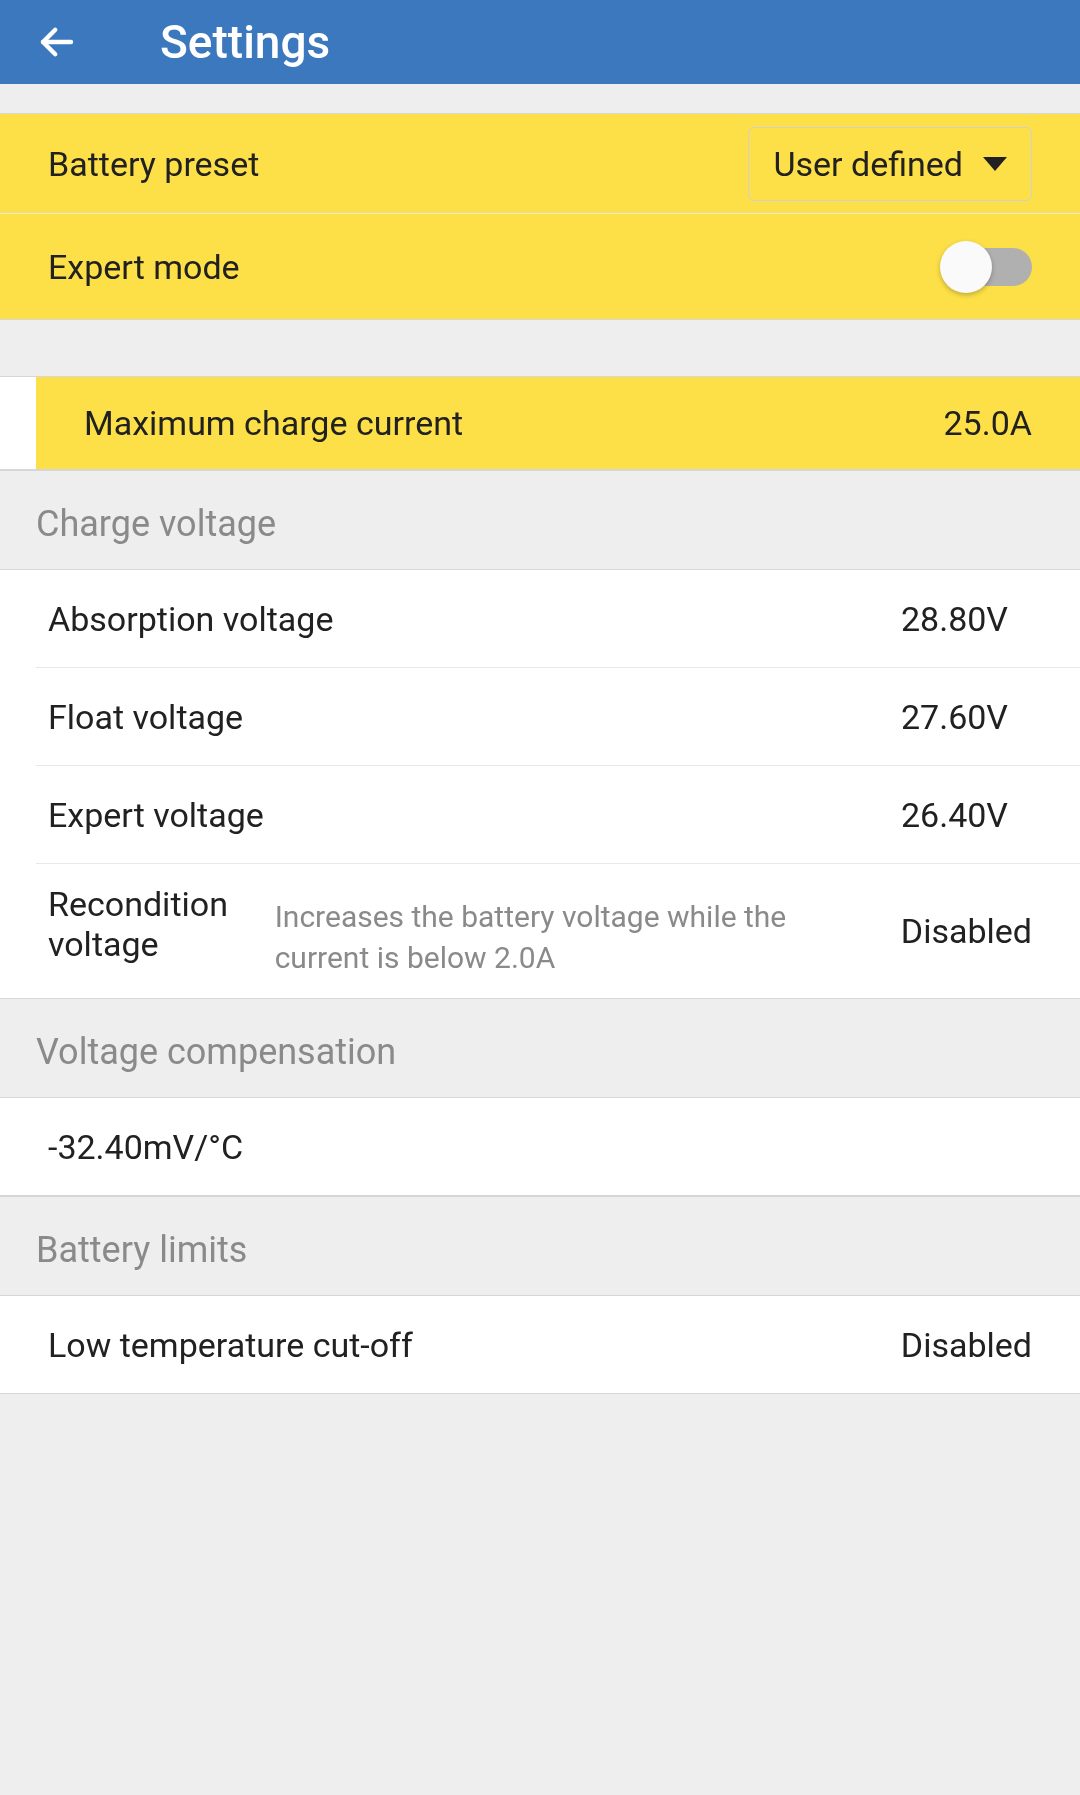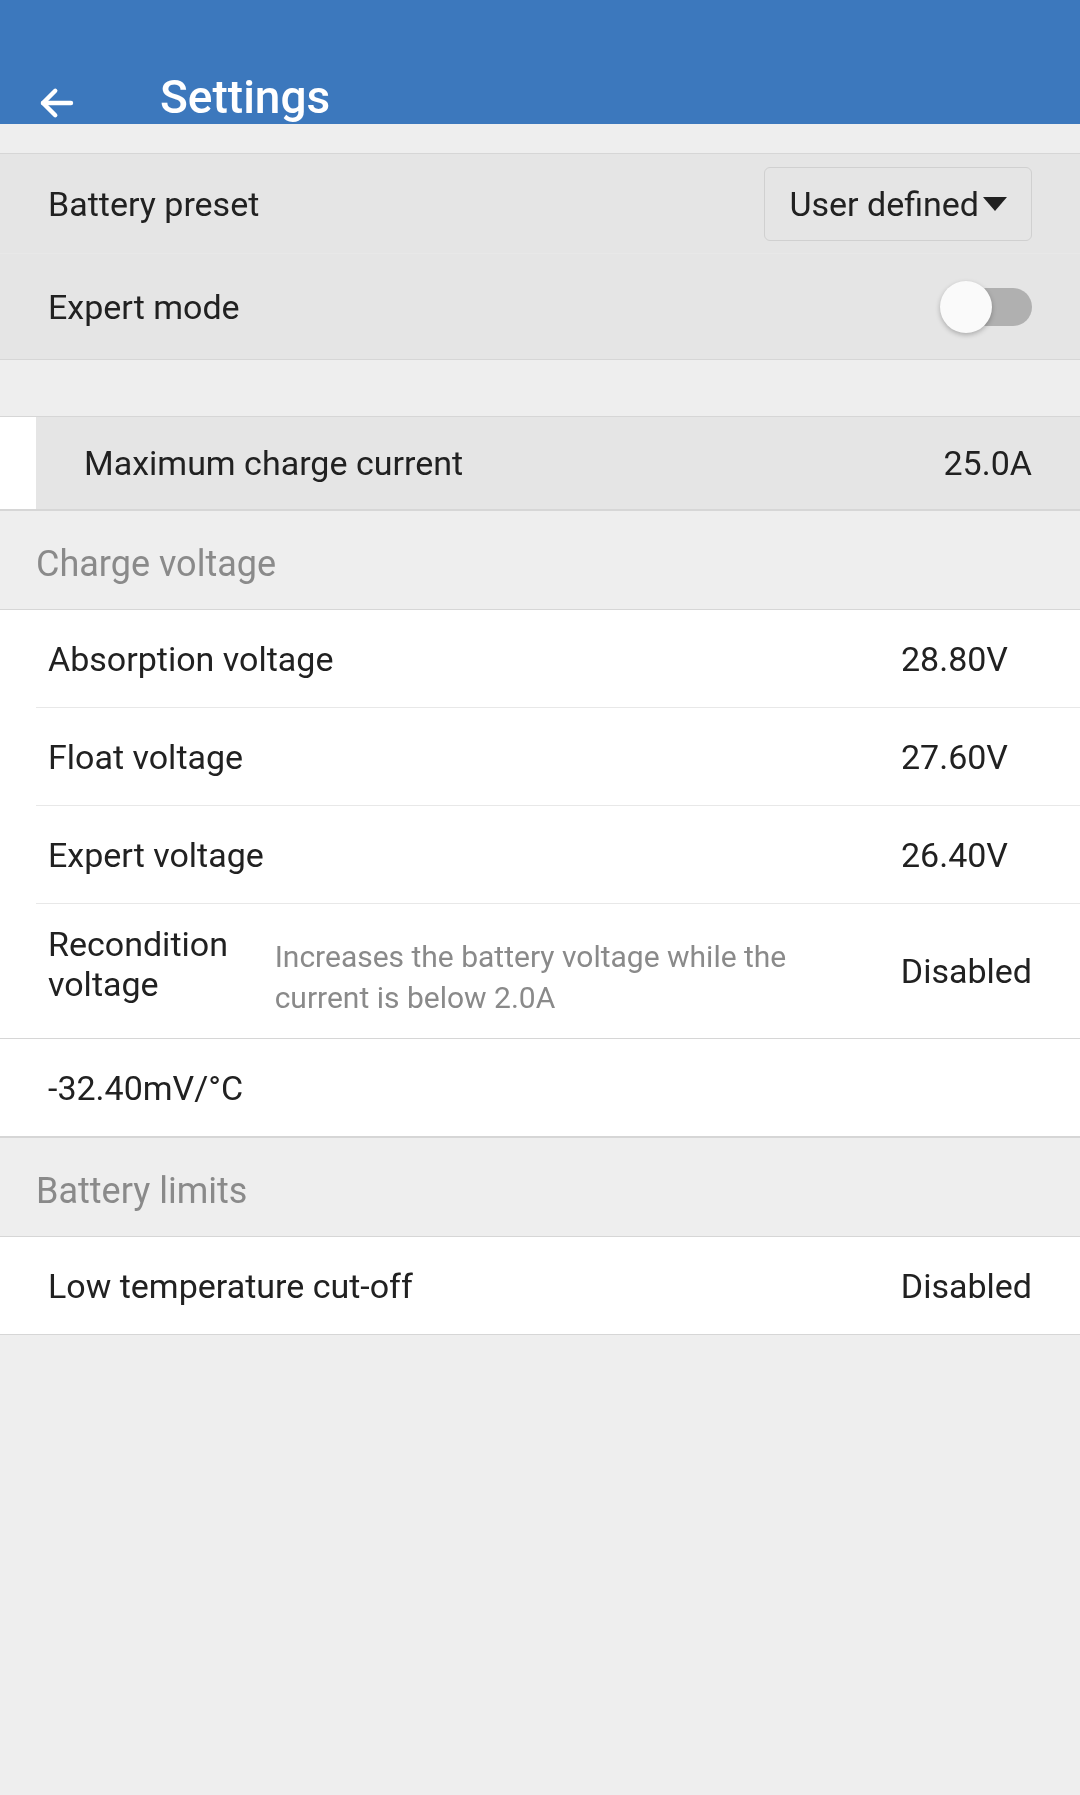--- a/index.html
+++ b/index.html
@@ -9,23 +9,23 @@
     }
     body {
       font-family: -apple-system, BlinkMacSystemFont, 'Segoe UI', Roboto, Helvetica, Arial, sans-serif;
       background: #eeeeee;
       width: 1080px;
       height: 1795px;
       overflow: hidden;
     }
     .header {
       background: #3c78bd;
-      height: 124px;
-      display: flex;
-      align-items: flex-end;
+      height: 84px;
+      display: flex;
+      align-items: center;
       padding: 0 36px;
       box-shadow: 0 2px 4px rgba(0,0,0,0.1);
     }
     .back-arrow {
       color: #fff;
       width: 42px;
       height: 42px;
       margin-right: 82px;
       cursor: pointer;
     }
@@ -42,21 +42,21 @@
       background: #eeeeee;
       border-bottom: 1px solid #d6d6d6;
     }
     .row {
       display: flex;
       align-items: center;
       justify-content: space-between;
       padding: 0 48px;
       min-height: 97px;
       border-bottom: 1px solid #e8e8e8;
-      background: #e5e5e5;
+      background: #fde047;
     }
     .label {
       font-size: 34px;
       color: #212121;
       font-weight: 400;
     }
     .label-col {
       display: flex;
       flex-direction: row;
       flex: 1;
@@ -72,21 +72,21 @@
       font-size: 34px;
       color: #212121;
       font-weight: 400;
     }
     .dropdown {
       border: 1px solid #d0d0d0;
       border-radius: 6px;
       padding: 16px 24px;
       display: flex;
       align-items: center;
-      gap: 4px;
+      gap: 20px;
       font-size: 34px;
       color: #212121;
       cursor: pointer;
     }
     .dropdown-caret {
       width: 0;
       height: 0;
       border-left: 12px solid transparent;
       border-right: 12px solid transparent;
       border-top: 14px solid #212121;
@@ -245,20 +245,21 @@
       <div class="voltage-row-content recondition-row">
         <div class="label-col">
           <span class="label">Recondition voltage</span>
           <span class="sublabel">Increases the battery voltage while the current is below 2.0A</span>
         </div>
         <span class="value">Disabled</span>
       </div>
     </div>
   </div>
 
+  <div class="section-header">Voltage compensation</div>
 
   <div class="bottom-section">
     <div class="bottom-row">
       <span class="value">-32.40mV/°C</span>
     </div>
   </div>
 
   <div class="section-header">Battery limits</div>
 
   <div class="bottom-section">

